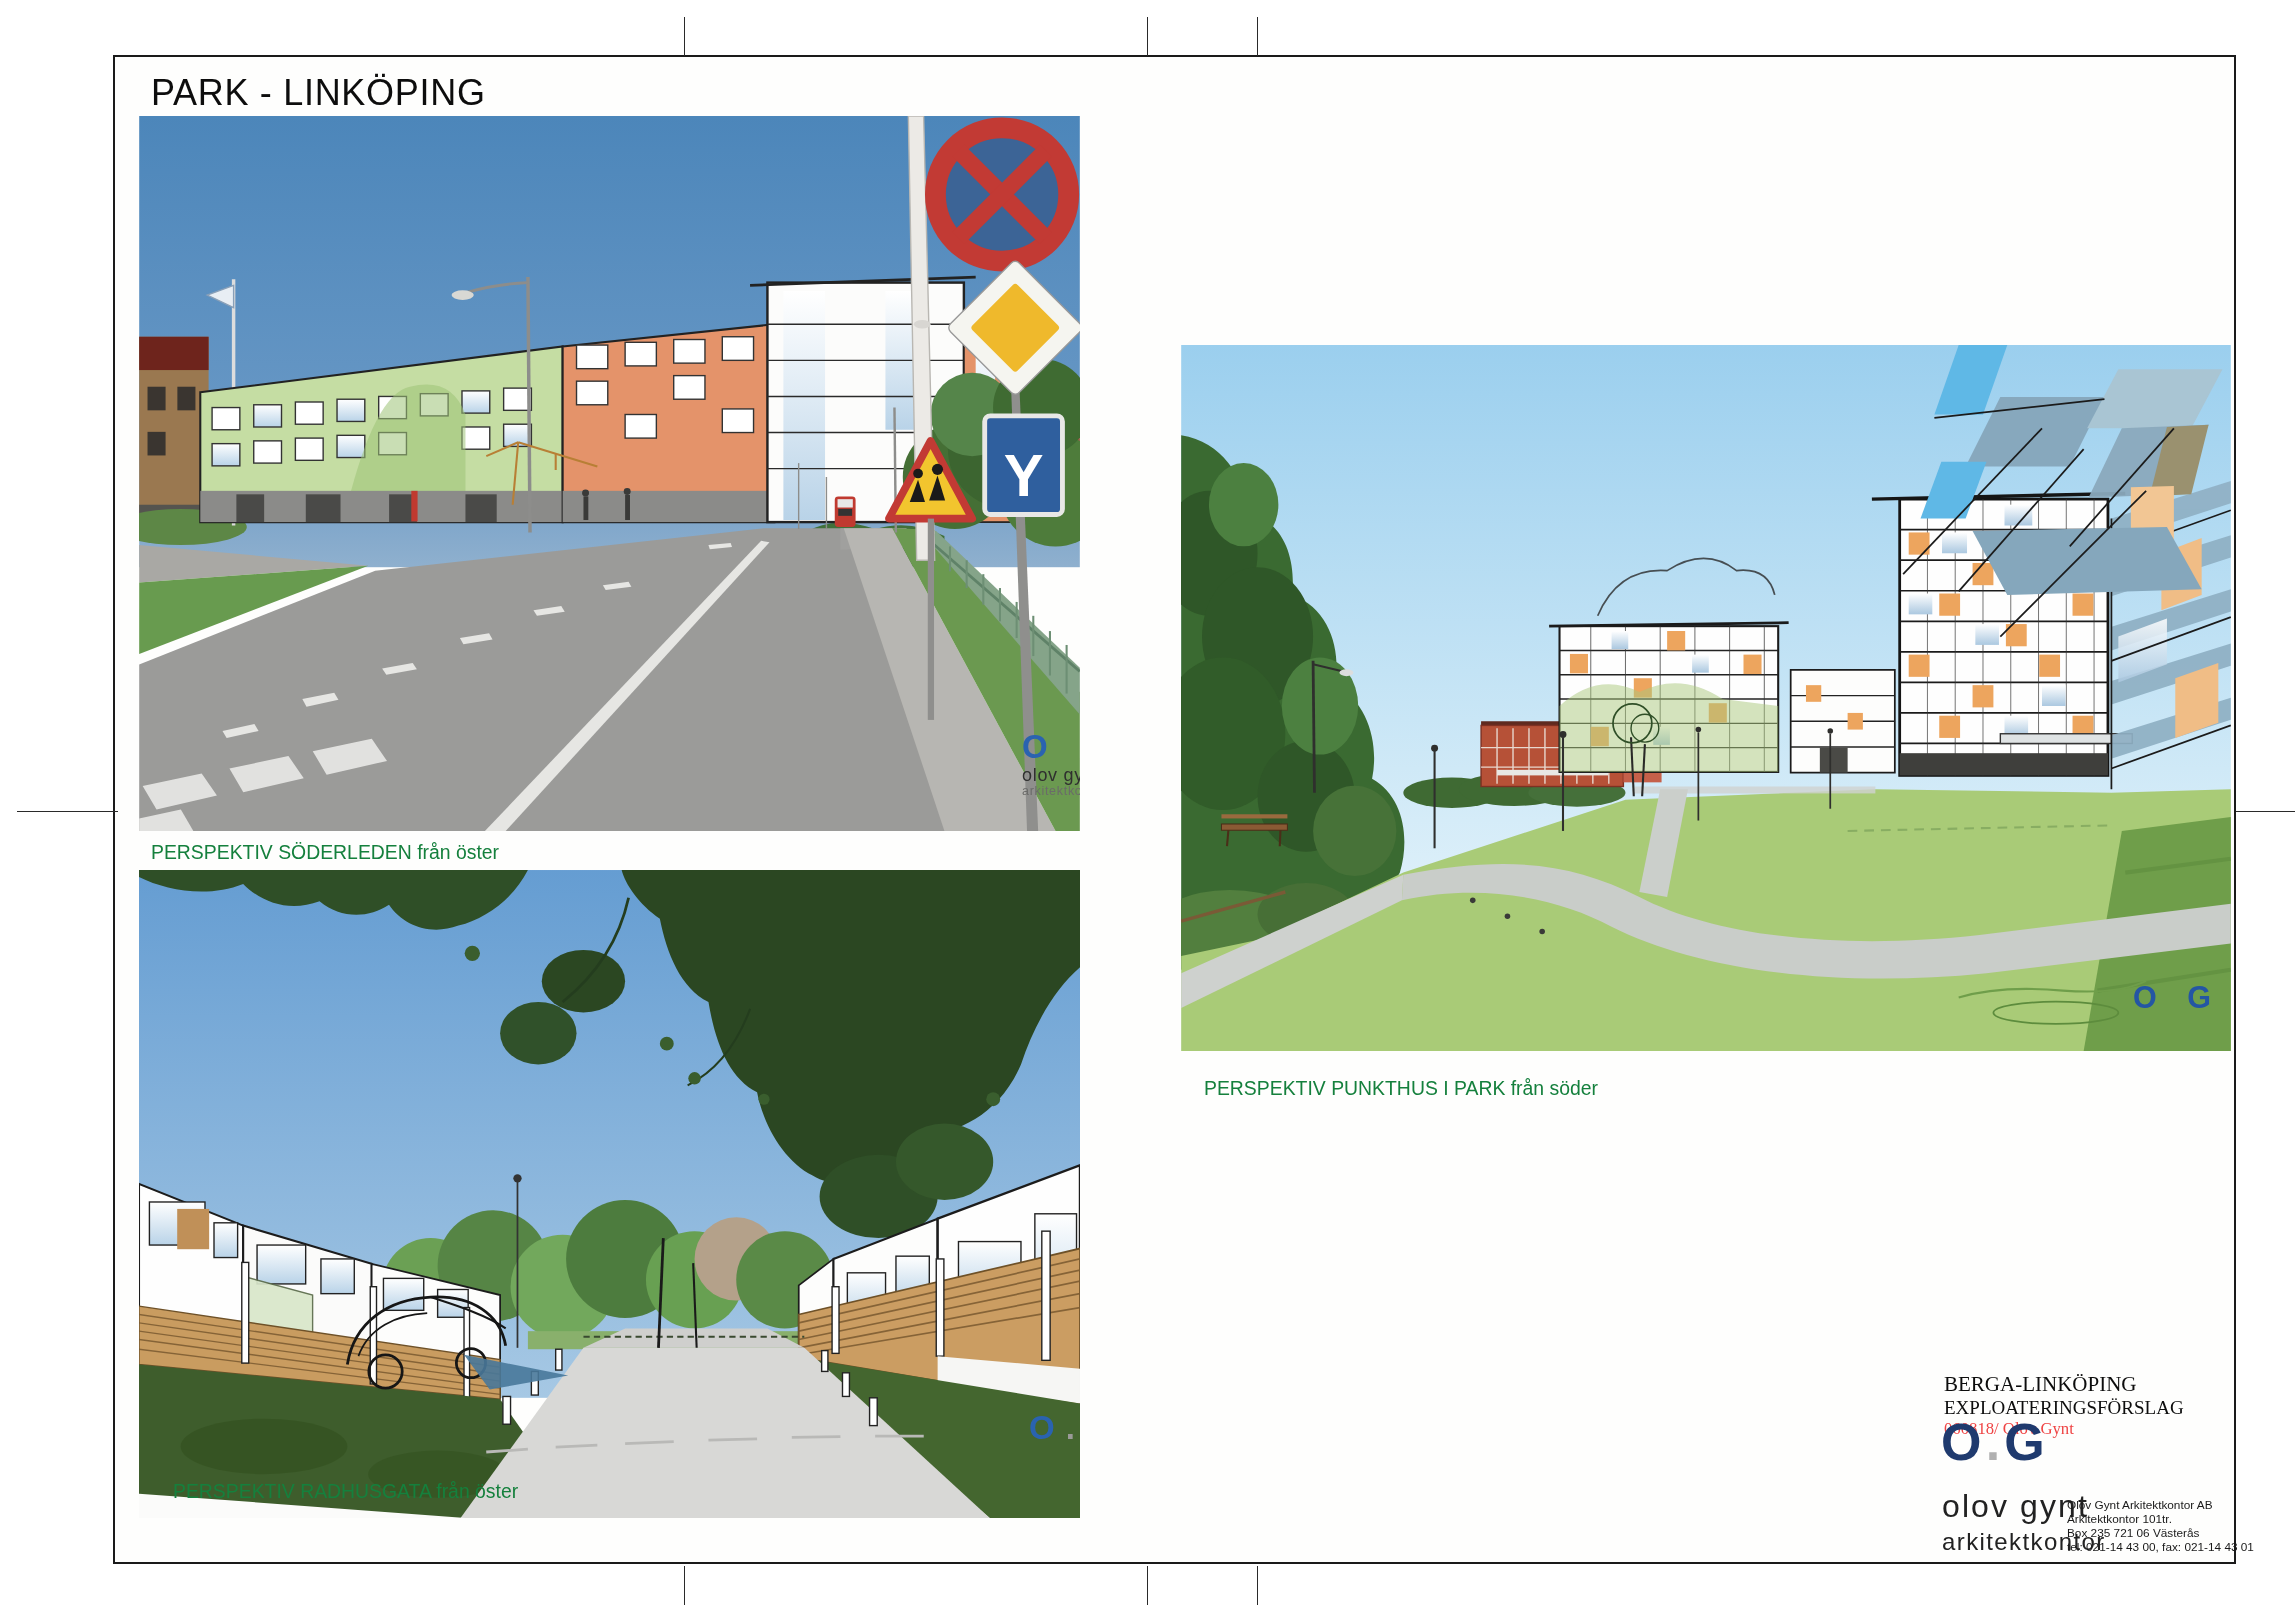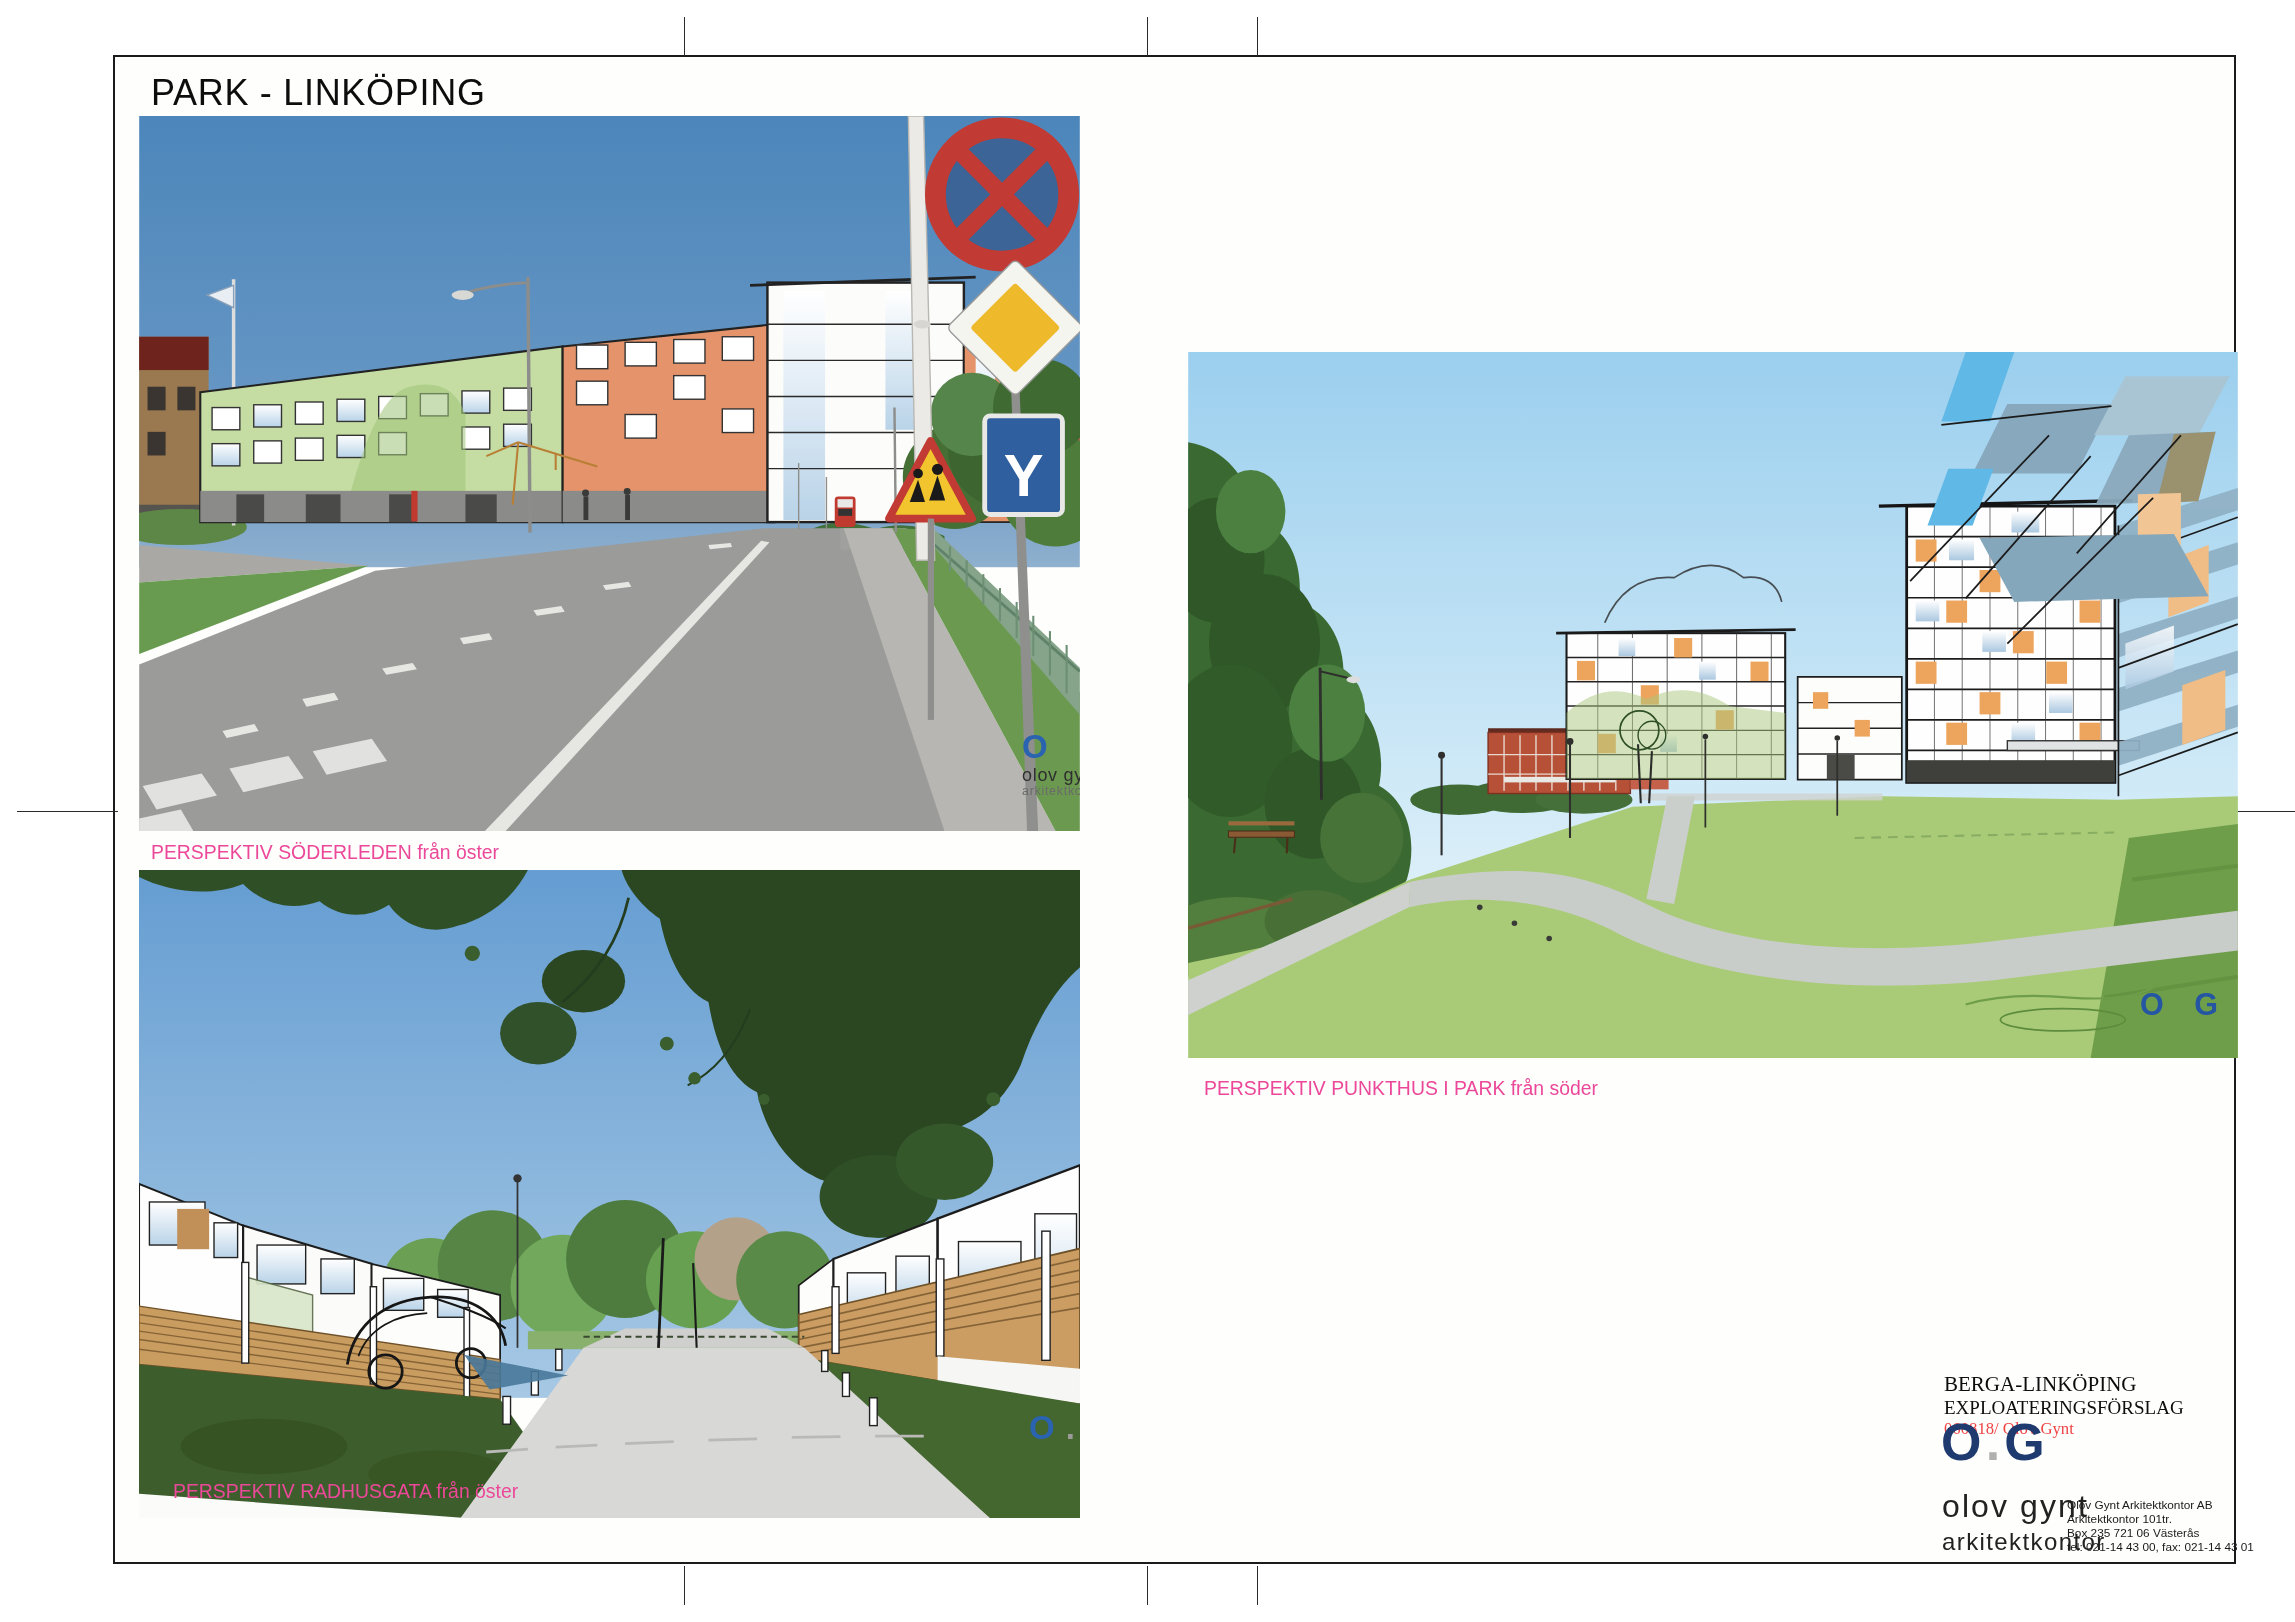--- a/index.html
+++ b/index.html
@@ -7,21 +7,21 @@
   .sheet{position:absolute;left:0;top:0;width:2295px;height:1623px;background:#fff;}
   .page-border{position:absolute;left:113px;top:55px;width:2123px;height:1509px;border:2.1px solid #1a1a1a;box-sizing:border-box;background:#fefefd;}
   .crop-v{position:absolute;width:1.4px;height:39px;background:#2a2a2a;}
   .crop-h{position:absolute;height:1.4px;width:101px;background:#2a2a2a;}
   .page-title{position:absolute;left:151px;top:72px;font-size:36px;letter-spacing:0.7px;color:#0d0d0d;}
   .fig{position:absolute;overflow:hidden;}
   .fig svg{display:block;}
   .fig1{left:139px;top:116px;width:941px;height:715px;}
   .fig2{left:139px;top:870px;width:941px;height:648px;}
   .fig3{left:1180px;top:344px;width:1050px;height:706px;}
-  .caption{position:absolute;font-size:19.4px;color:#ec4899;}
+  .caption{position:absolute;font-size:19.4px;color:#15803d;}
   .cap1{left:151px;top:841px;}
   .cap2{left:161px;top:1480px;margin-left:12px;}
   .cap3{left:1204px;top:1077px;}
   
   .wm{position:absolute;line-height:1;}
   .wm .og{font-size:33px;font-weight:bold;color:#2a63b0;letter-spacing:11px;}
   .wm .dot{color:#9a9a98;font-weight:bold;font-size:33px;}
   .wm .nm{display:block;font-size:18px;color:#2f2f2f;margin-top:2.8px;letter-spacing:0.7px;}
   .wm .fm{display:block;font-size:12.5px;color:#6b6b69;margin-top:1.4px;letter-spacing:0.7px;}
   .wm1{left:883px;top:614px;width:153px;}
@@ -373,21 +373,21 @@
       <line x1="798" y1="566" x2="803" y2="688" stroke="#1a1a1a" stroke-width="3"></line>
       <line x1="545" y1="448" x2="545" y2="688" stroke="#333" stroke-width="2.5"></line>
       <circle cx="545" cy="444" r="6" fill="#333"></circle>
     </svg>
     <div class="wm wm2">
       <span class="og"><span>O</span><span class="dot">.</span></span>
     </div>
   </figure>
   <div class="caption cap2">PERSPEKTIV RADHUSGATA från öster</div>
 
-  <figure class="fig fig3" style="margin:8px">
+  <figure class="fig fig3" style="margin:1px">
     <svg width="1050" height="706" viewBox="0 0 1512 1017">
       <defs>
         <linearGradient id="sky3" x1="0" y1="0" x2="0" y2="1">
           <stop offset="0" stop-color="#9bcfee"></stop>
             <stop offset="0.6" stop-color="#cfe9f7"></stop>
             <stop offset="1" stop-color="#f0f9fd"></stop>
         </linearGradient>
         <linearGradient id="win3" x1="0" y1="0" x2="0" y2="1">
           <stop offset="0" stop-color="#ffffff"></stop>
             <stop offset="1" stop-color="#abc8e0"></stop>

